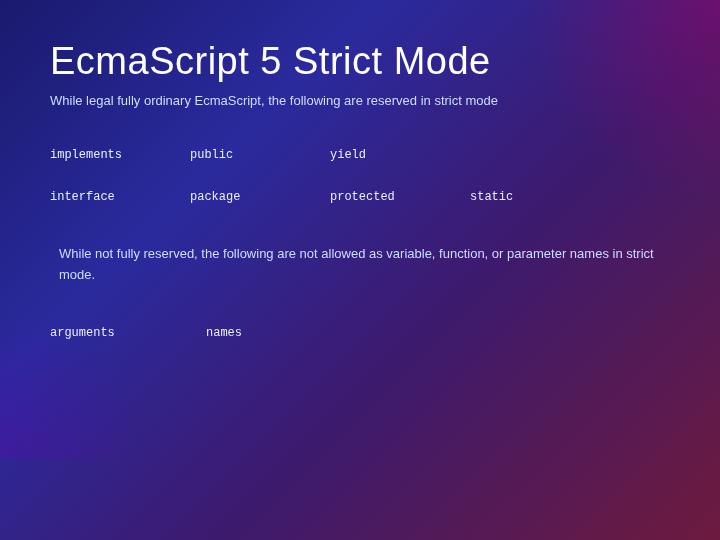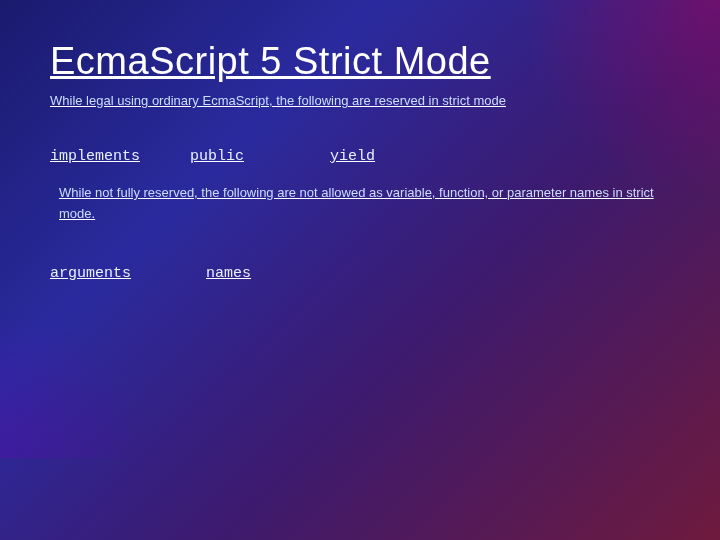--- a/index.html
+++ b/index.html
@@ -12,21 +12,20 @@
       background: linear-gradient(135deg, #1a1a6e 0%, #2a2a9e 30%, #3d1a6e 60%, #6e1a3d 100%);
       color: #ffffff;
       position: relative;
     }
 
     .slide-container {
       width: 720px;
       height: 458px;
       padding: 40px 50px;
       position: relative;
-      text-decoration: underline;
     }
 
     .slide-title {
       font-size: 38px;
       font-weight: 300;
       color: #ffffff;
       margin-bottom: 10px;
       letter-spacing: 0.5px;
     }
 
@@ -46,21 +45,21 @@
 
     .keywords-grid-row2 {
       display: grid;
       grid-template-columns: 140px 140px 140px 140px;
       gap: 0;
       margin-bottom: 30px;
     }
 
     .keyword {
       font-family: 'Courier New', Courier, monospace;
-      font-size: 15px;
+      font-size: 12px;
       color: #e8f0ff;
       padding: 10px 0;
     }
 
     .section-note {
       font-size: 13px;
       color: #ccddff;
       line-height: 1.6;
       max-width: 620px;
       margin-bottom: 30px;
@@ -95,28 +94,34 @@
     }
   </style>
 </head>
 <body>
 
 <div class="slide-container">
   <div class="corner-overlay"></div>
   <div class="corner-overlay-bl"></div>
 
   <h1 class="slide-title">EcmaScript 5 Strict Mode</h1>
-  <p class="slide-subtitle">While legal using ordinary EcmaScript, the following are reserved in strict mode</p>
+  <p class="slide-subtitle">While legal fully ordinary EcmaScript, the following are reserved in strict mode</p>
 
   <div class="keywords-grid">
     <span class="keyword">implements</span>
     <span class="keyword">public</span>
     <span class="keyword">yield</span>
   </div>
 
+  <div class="keywords-grid-row2">
+    <span class="keyword">interface</span>
+    <span class="keyword">package</span>
+    <span class="keyword">protected</span>
+    <span class="keyword">static</span>
+  </div>
 
   <p class="section-note">While not fully reserved, the following are not allowed as variable, function, or parameter names in strict mode.</p>
 
   <div class="keywords-grid-row3">
     <span class="keyword">arguments</span>
     <span class="keyword">names</span>
   </div>
 </div>
 
 </body></html>

